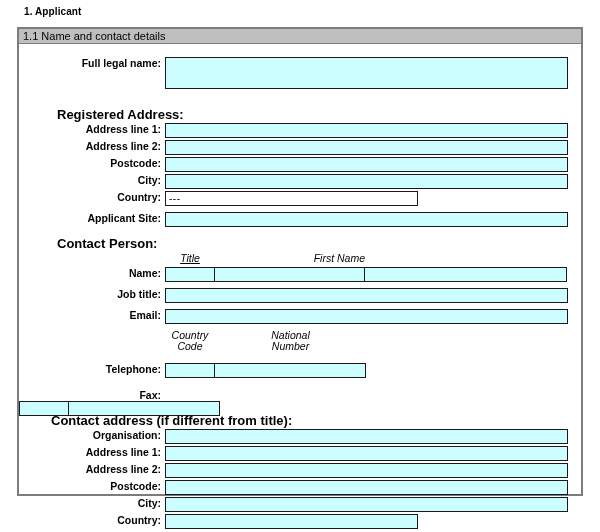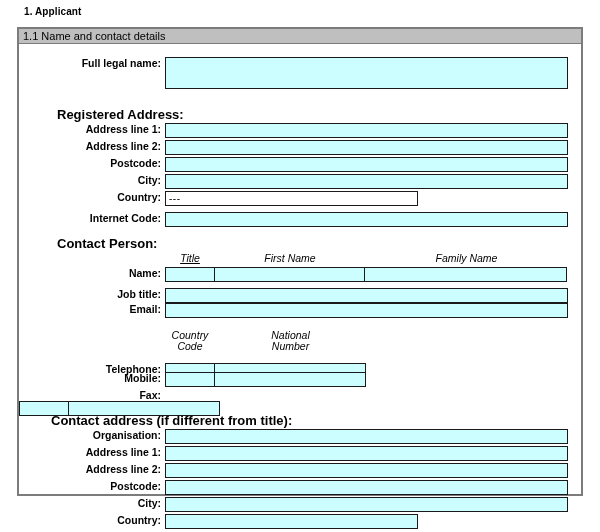--- a/index.html
+++ b/index.html
@@ -170,45 +170,44 @@
         <div class="lbl">City:</div>
         <div class="fld" style="width:403px;"></div>
       </div>
 
       <div class="row" style="top:147px;">
         <div class="lbl">Country:</div>
         <div class="fld white" style="width:253px;">---</div>
       </div>
 
       <div class="row" style="top:168px;">
-        <div class="lbl">Internet Code:</div>
+        <div class="lbl">Applicant Site:</div>
         <div class="fld" style="width:403px;"></div>
       </div>
 
       <div class="grouplbl" style="left:23px; top:192px;">Contact Person:</div>
 
       <div class="colhdr" style="left:146px; top:209px; width:50px;text-decoration:underline;">Title</div>
-      <div class="colhdr" style="left:196px; top:209px; width:150px;">First Name</div>
-      <div class="colhdr" style="left:346px; top:209px; width:203px;">Family Name</div>
+      <div class="colhdr" style="left:196px; top:209px; width:150px;text-align:right;">First Name</div>
 
       <div class="row" style="top:223px;">
         <div class="lbl">Name:</div>
         <div class="fldgroup">
           <div class="seg" style="width:50px;"></div>
           <div class="seg" style="width:151px;"></div>
           <div class="seg" style="width:203px;"></div>
         </div>
       </div>
 
       <div class="row" style="top:244px;">
         <div class="lbl">Job title:</div>
         <div class="fld" style="width:403px;"></div>
       </div>
 
-      <div class="row" style="top:259px;">
+      <div class="row" style="top:265px;">
         <div class="lbl">Email:</div>
         <div class="fld" style="width:403px;"></div>
       </div>
 
       <div class="colhdr" style="left:146px; top:286px; width:50px;">
         <div>Country</div>
         <div>Code</div>
       </div>
       <div class="colhdr" style="left:196px; top:286px; width:151px;">
         <div>National</div>
@@ -216,27 +215,20 @@
       </div>
 
       <div class="row" style="top:319px;">
         <div class="lbl">Telephone:</div>
         <div class="fldgroup">
           <div class="seg" style="width:50px;"></div>
           <div class="seg" style="width:152px;"></div>
         </div>
       </div>
 
-      <div class="row" style="top:328px;">
-        <div class="lbl">Mobile:</div>
-        <div class="fldgroup">
-          <div class="seg" style="width:50px;"></div>
-          <div class="seg" style="width:152px;"></div>
-        </div>
-      </div>
 
       <div class="row" style="top:345px;flex-direction:column;">
         <div class="lbl">Fax:</div>
         <div class="fldgroup">
           <div class="seg" style="width:50px;"></div>
           <div class="seg" style="width:152px;"></div>
         </div>
       </div>
 
       <div class="grouplbl" style="left:17px; top:369px;">Contact address (if different from title):</div>

